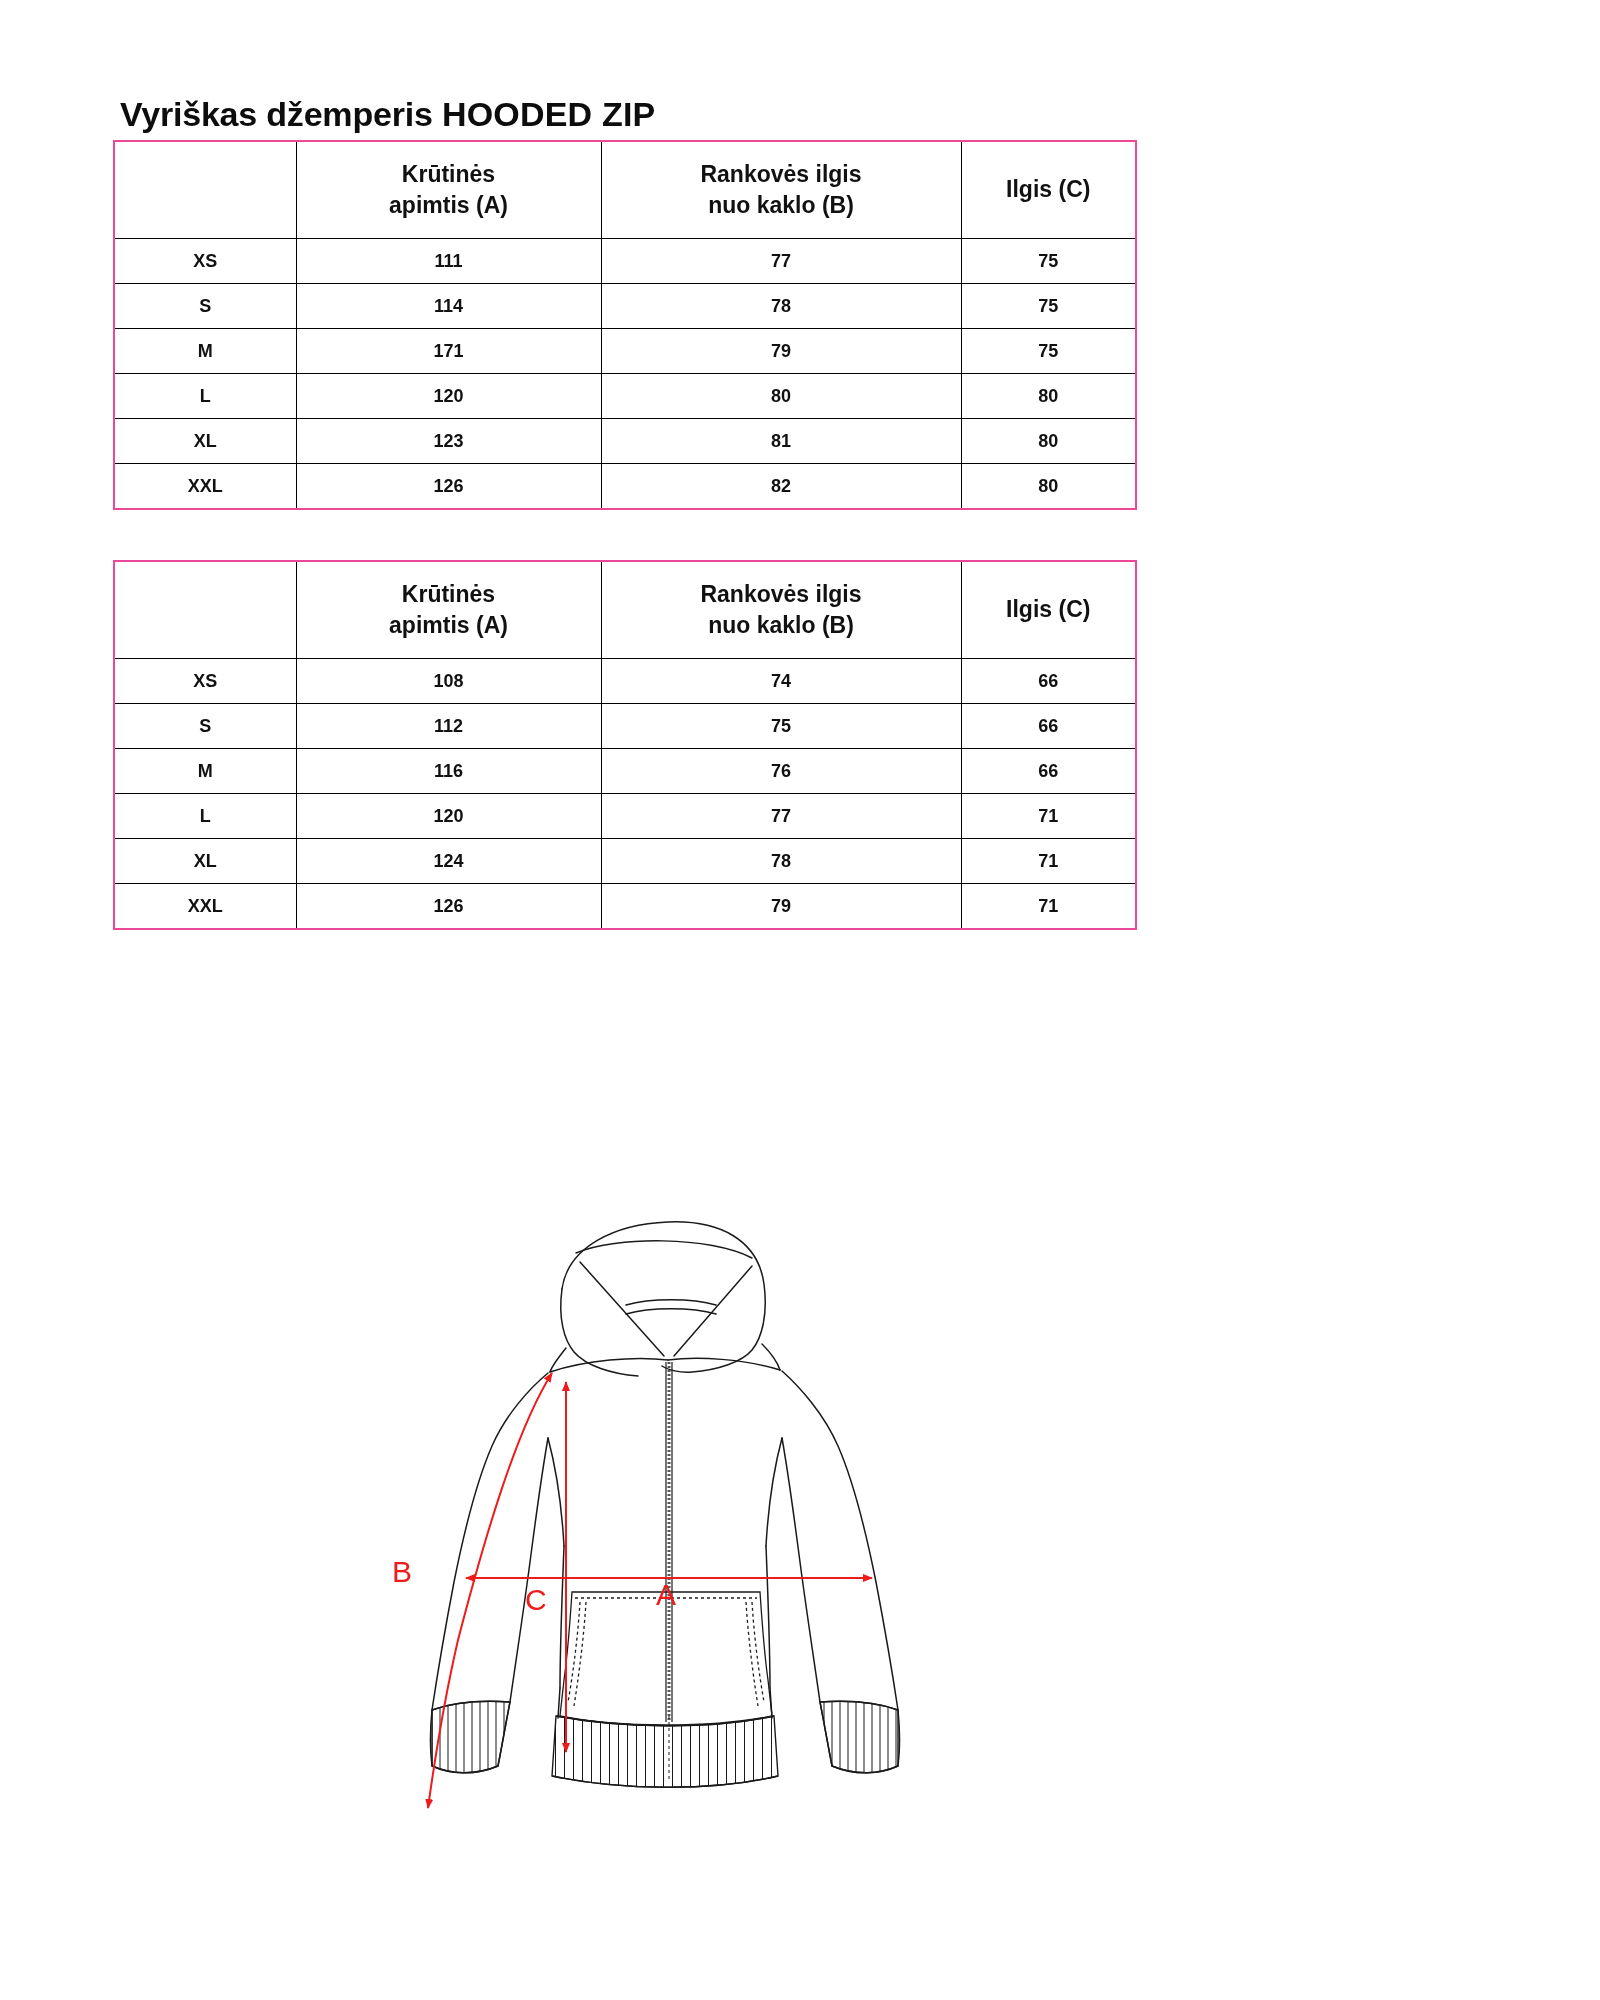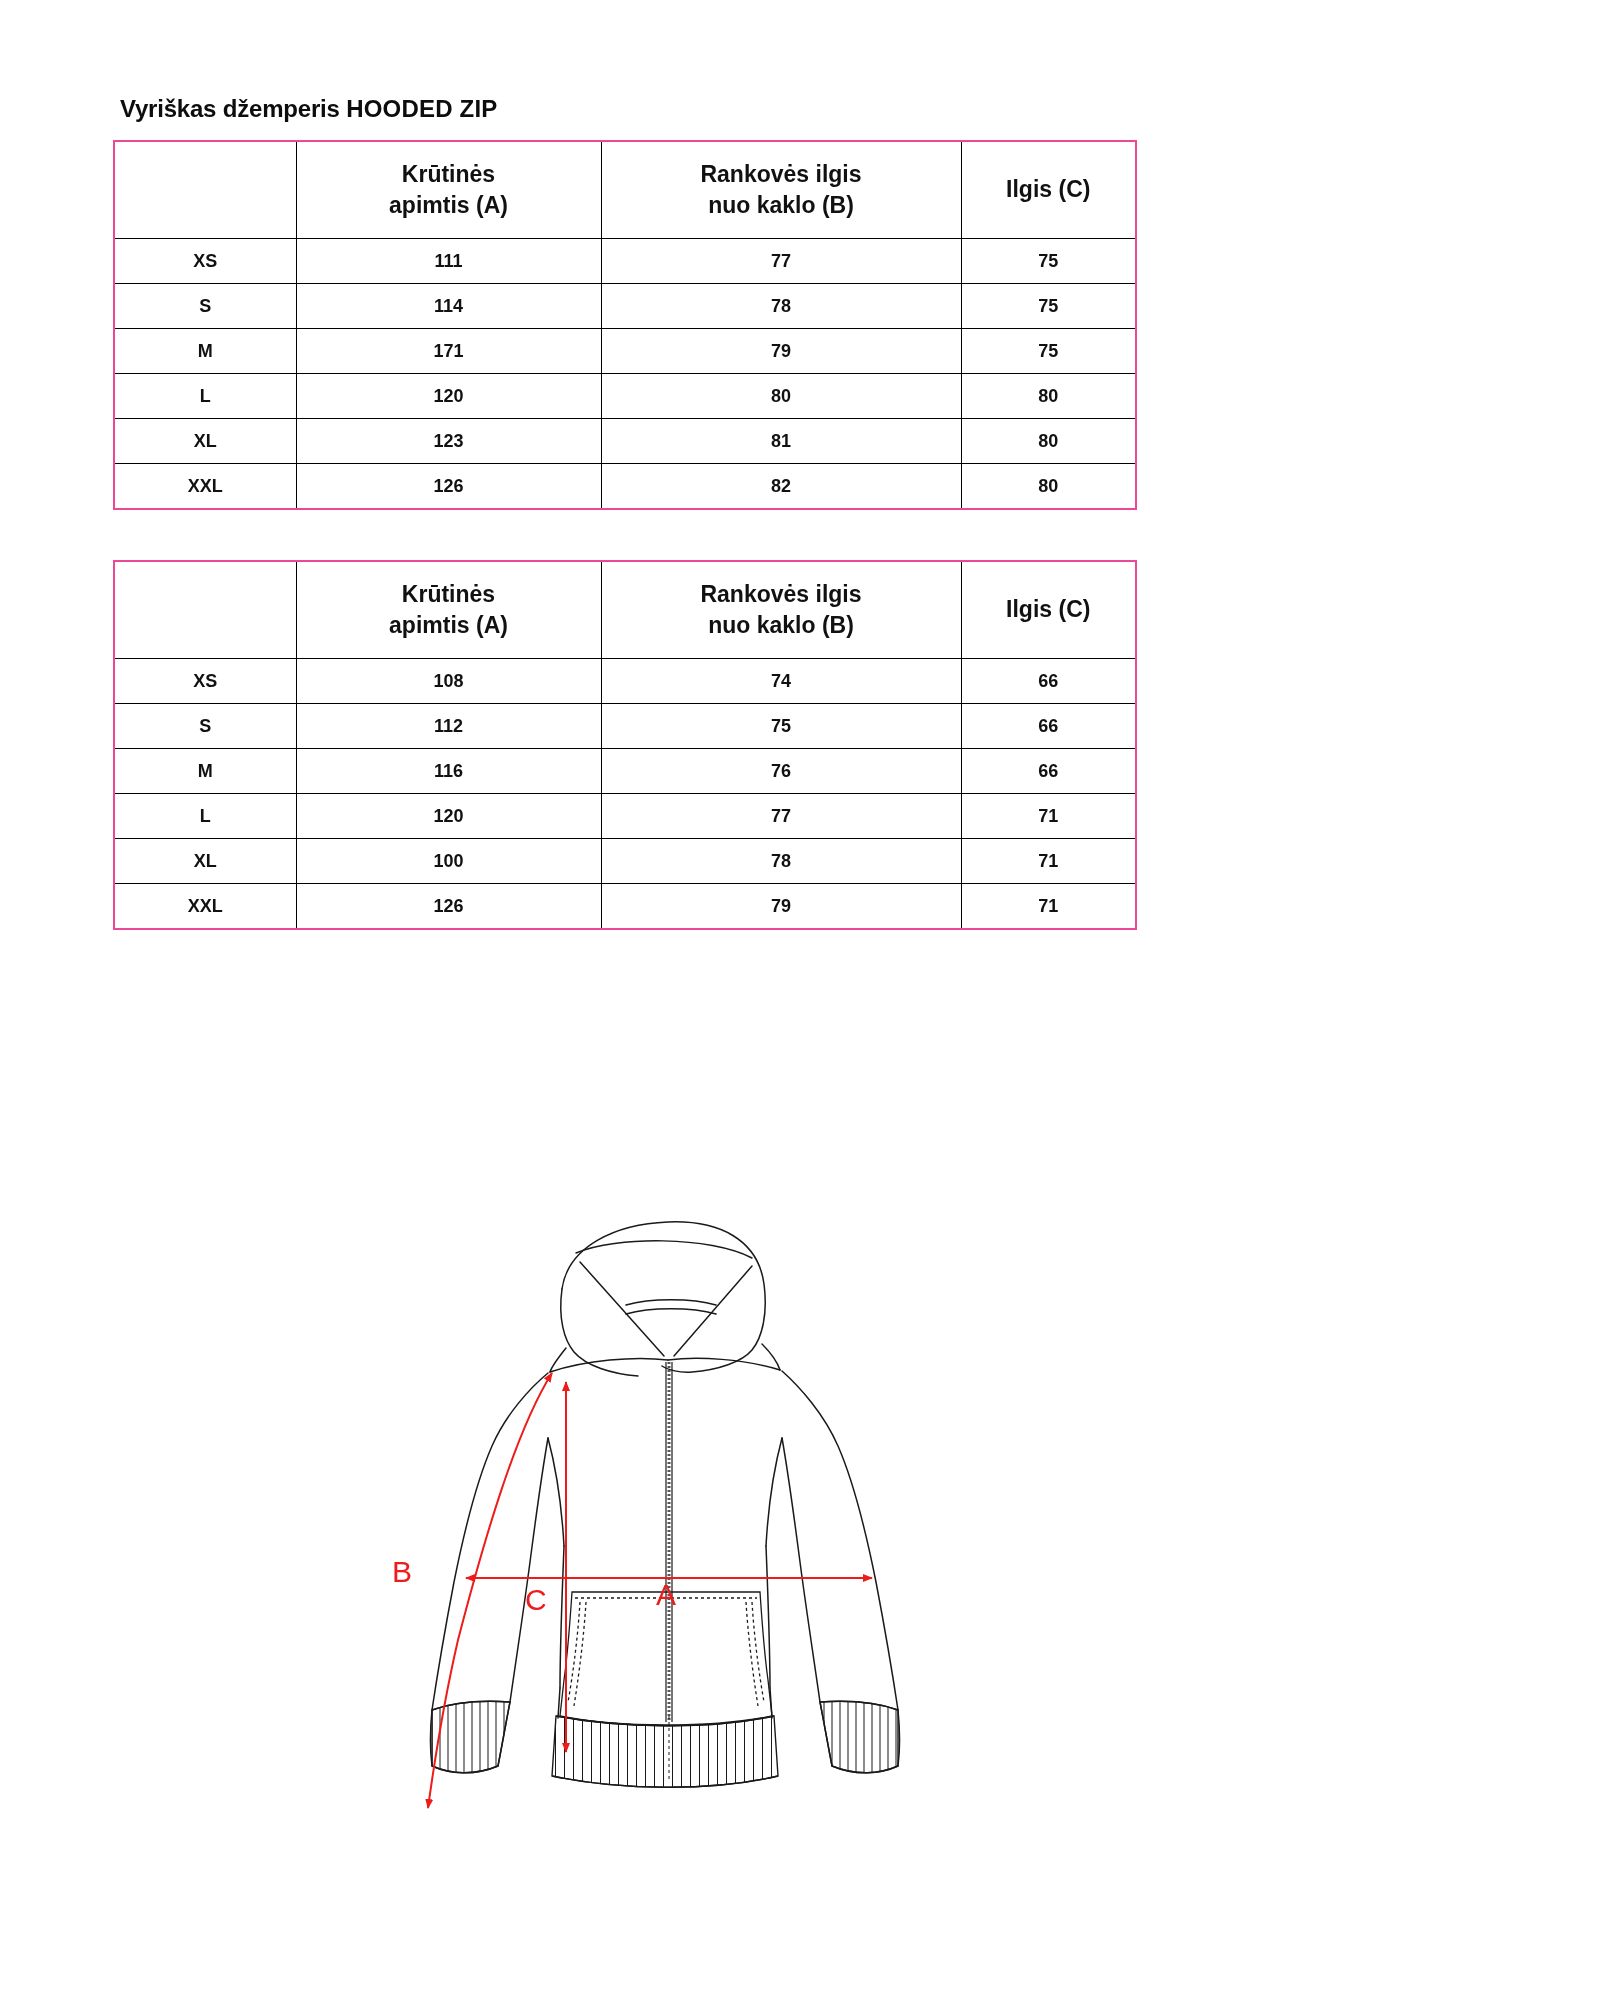--- a/index.html
+++ b/index.html
@@ -8,21 +8,21 @@
     background:#ffffff;
     font-family:"Liberation Sans", sans-serif;
     color:#000000;
     position:relative;
     overflow:hidden;
   }
   .page { position:absolute; left:0; top:0; width:1600px; height:2000px; }
 
   .section-title {
     position:absolute;
-    font-size:24px;
+    font-size:34px;
     font-weight:600;
     letter-spacing:-0.2px;
     white-space:nowrap;
     color:#0d0d0d;
   }
   .section-title .strong { font-weight:800; letter-spacing:0.2px; }
 
   table.size-table {
     position:absolute;
     border-collapse:collapse;
@@ -172,21 +172,21 @@
         <td>66</td>
       </tr>
       <tr>
         <td>L</td>
         <td>120</td>
         <td>77</td>
         <td>71</td>
       </tr>
       <tr>
         <td>XL</td>
-        <td>100</td>
+        <td>124</td>
         <td>78</td>
         <td>71</td>
       </tr>
       <tr>
         <td>XXL</td>
         <td>126</td>
         <td>79</td>
         <td>71</td>
       </tr>
     </tbody>

